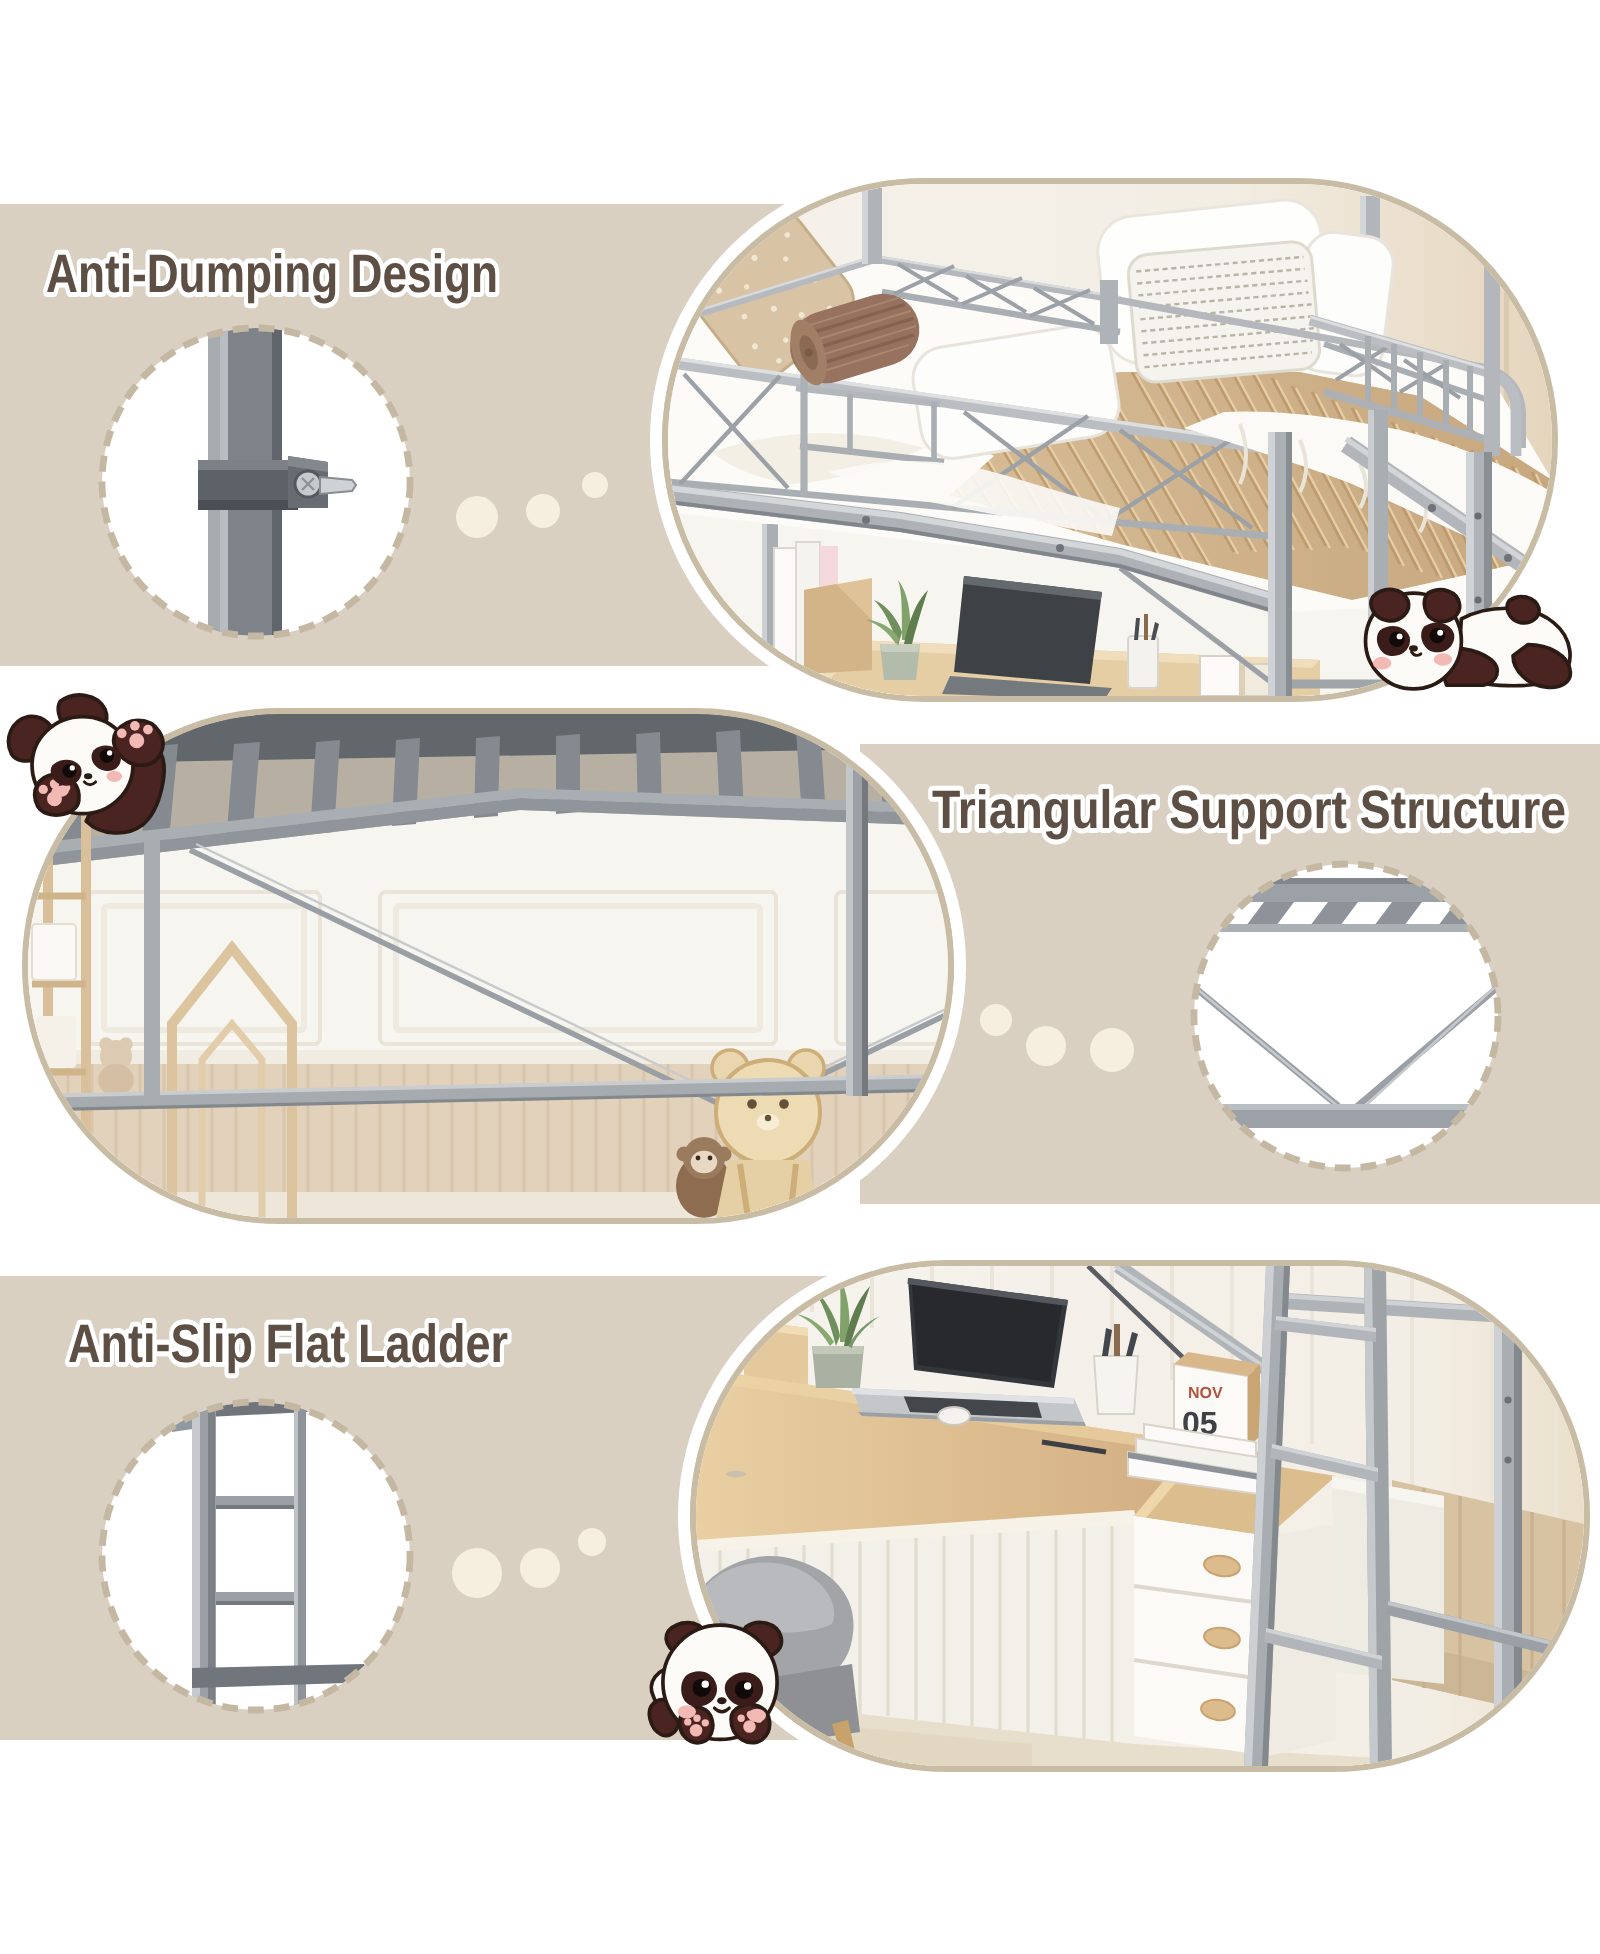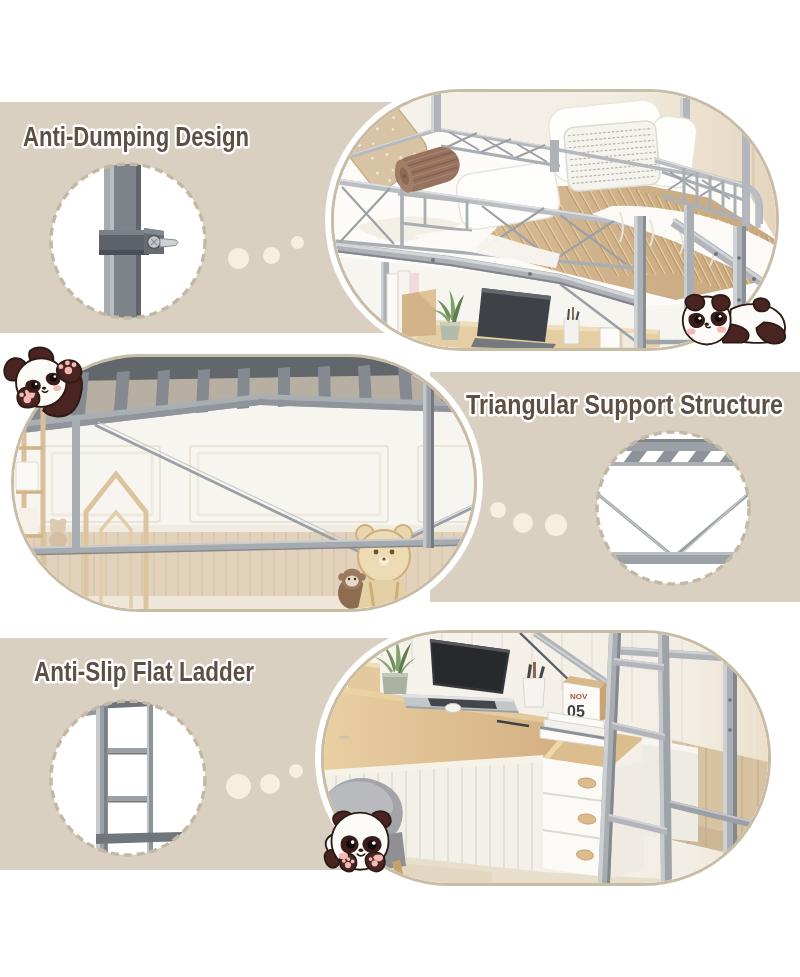--- a/index.html
+++ b/index.html
@@ -587,21 +587,21 @@
       <path d="M14 555 L474 545" stroke="#83888d" stroke-width="1.6"></path>
 
       <rect x="423" y="376" width="11" height="172" fill="#9aa0a5"></rect>
       <rect x="423" y="376" width="3.5" height="172" fill="#c2c6c9"></rect>
       <rect x="431" y="376" width="3" height="172" fill="#75797e"></rect>
 
       <rect x="72" y="420" width="8" height="131" fill="#a8adb1"></rect>
     </svg>
   </div>
 
-  <div class="pill" style="left:321px;top:630px;">
+  <div class="pill" style="left:345px;top:630px;">
     <svg width="444" height="250" viewBox="332 633 444 250">
       <defs>
         <linearGradient id="deskg" x1="0" y1="0" x2="1" y2="0">
           <stop offset="0" stop-color="#e9cfa2"></stop>
             <stop offset="1" stop-color="#cfa97c"></stop>
         </linearGradient>
         <linearGradient id="wallg3" x1="0" y1="0" x2="1" y2="0">
           <stop offset="0" stop-color="#f6f3ee"></stop>
             <stop offset="0.82" stop-color="#f3eee5"></stop>
             <stop offset="1" stop-color="#ebdfca"></stop>

